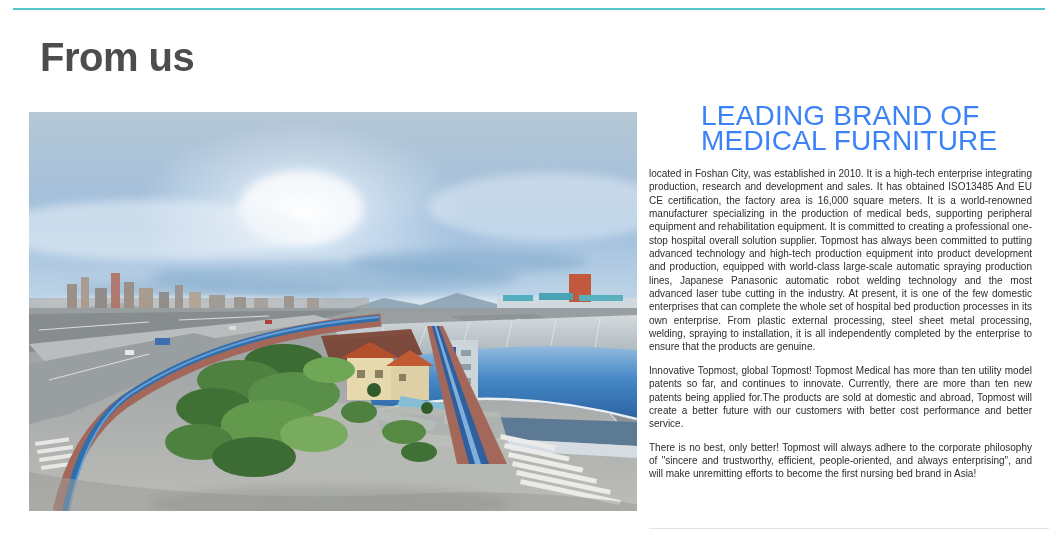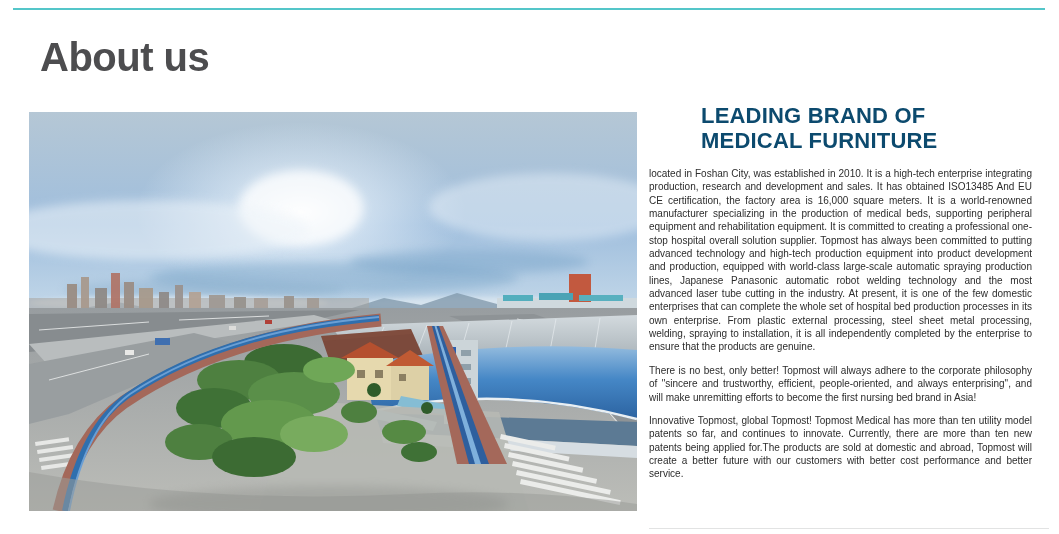--- a/index.html
+++ b/index.html
@@ -30,43 +30,43 @@
     margin: 0; overflow: hidden;
     background: #a9c4dc;
   }
   .panorama svg { display: block; width: 100%; height: 100%; }
   .about-col {
     position: absolute; left: 649px; top: 104px;
     width: 383px;
   }
   .subheading {
     margin: 0 0 14px 52px;
-    font-size: 22px; line-height: 24.5px;
-    font-weight: 700;
-    color: #0c4a6e;
+    font-size: 28px; line-height: 24.5px;
+    font-weight: 400;
+    color: #3b82f6;
     letter-spacing: 0.2px;
   }
   .about-col p {
     margin: 0 0 10px 0;
     font-size: 10px; line-height: 13.35px;
     color: #2c2c2c;
     text-align: justify;
   }
   .bottom-rule {
     position: absolute; left: 649px; top: 528px;
     width: 400px; height: 1px;
     background: #e2e3e3;
   }
 </style>
 </head>
 <body>
 
 <div class="top-rule"></div>
 
-<h1 class="page-title">About us</h1>
+<h1 class="page-title">From us</h1>
 
 <figure class="panorama">
   <svg viewBox="0 0 608 399" preserveAspectRatio="none" aria-hidden="true">
     <defs>
       <linearGradient id="sky" x1="0" y1="0" x2="0" y2="1">
         <stop offset="0" stop-color="#b5c7d5"></stop>
         <stop offset="0.55" stop-color="#9fbedd"></stop>
         <stop offset="1" stop-color="#c6daea"></stop>
       </linearGradient>
       <radialGradient id="sun" cx="0.5" cy="0.5" r="0.5">
@@ -248,17 +248,17 @@
     <ellipse cx="300" cy="392" rx="180" ry="18" fill="#8c8e8a" opacity="0.4" filter="url(#soft)"></ellipse>
   </svg>
 </figure>
 
 <section class="about-col">
   <h2 class="subheading">
     <span>LEADING BRAND OF</span><br>
     <span>MEDICAL FURNITURE</span>
   </h2>
   <p>located in Foshan City, was established in 2010.  It is a high-tech enterprise integrating production, research and development and sales. It has obtained ISO13485 And EU CE certification, the  factory area is 16,000 square meters. It is a world-renowned manufacturer specializing in the production of medical beds, supporting peripheral equipment and rehabilitation equipment. It is committed to creating a professional one-stop hospital overall solution supplier. Topmost has always been committed to putting advanced technology and high-tech production equipment into product development and production, equipped with world-class large-scale automatic spraying production lines, Japanese Panasonic automatic robot welding technology and the most advanced laser tube cutting in the industry. At present, it is one of the few domestic enterprises that can complete the whole set of hospital bed production processes in its own enterprise. From plastic external processing, steel sheet metal processing, welding, spraying to installation, it is all independently completed by the enterprise to ensure that the products are genuine.</p>
+  <p>Innovative Topmost, global Topmost! Topmost Medical has more than ten utility model patents so far, and continues to innovate. Currently, there are more than ten new patents being applied for.The products are sold at domestic  and abroad, Topmost will create a better future with our customers with better cost performance and better service.</p>
   <p>There is no best, only better! Topmost will always adhere to the corporate philosophy of "sincere and trustworthy, efficient, people-oriented, and always enterprising", and will make unremitting efforts to become the first nursing bed brand in Asia!</p>
-  <p>Innovative Topmost, global Topmost! Topmost Medical has more than ten utility model patents so far, and continues to innovate. Currently, there are more than ten new patents being applied for.The products are sold at domestic  and abroad, Topmost will create a better future with our customers with better cost performance and better service.</p>
 </section>
 
 <div class="bottom-rule"></div>
 
 </body></html>

